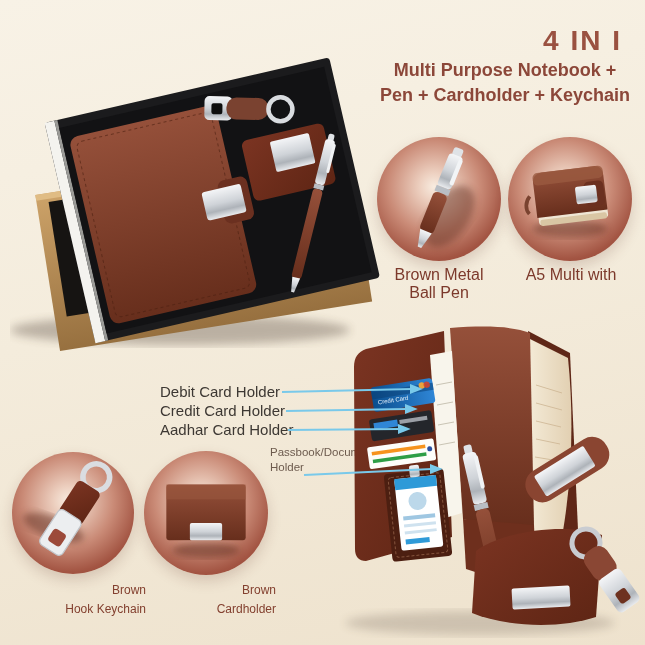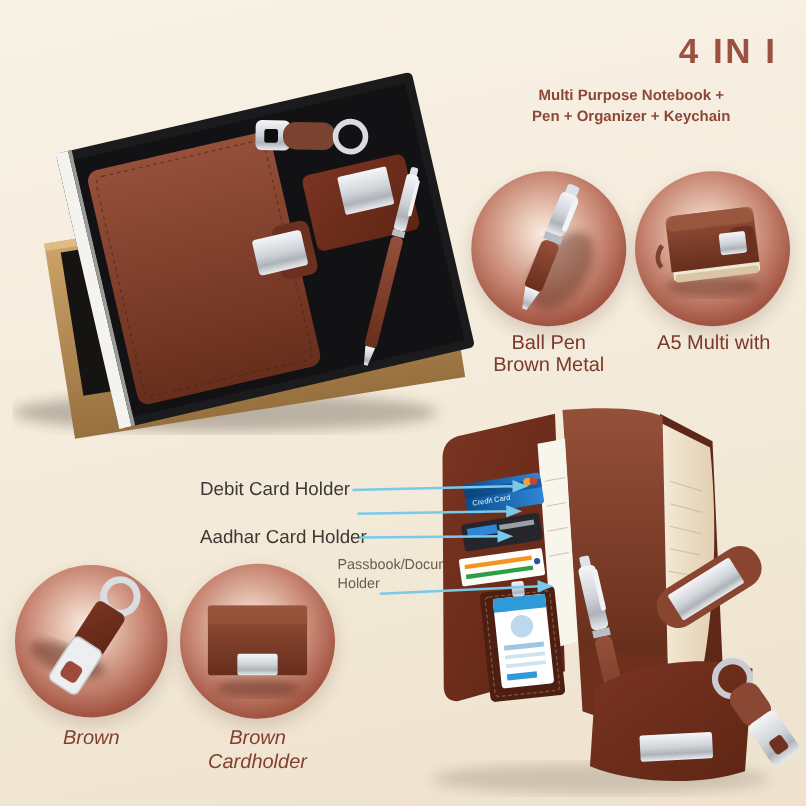--- a/index.html
+++ b/index.html
@@ -7,30 +7,30 @@
     position:relative;width:645px;height:645px;overflow:hidden;
     background:linear-gradient(168deg,#f8f2e6 0%,#f4ecdc 45%,#eee2cd 100%);
     font-family:"Liberation Sans","DejaVu Sans",sans-serif;
     padding-left:12px;
   }
   .abs{position:absolute;}
   
   .header{left:378px;top:26px;width:254px;text-align:center;}
   .title{font-size:28px;font-weight:bold;letter-spacing:2px;color:#9a5140;
          text-align:right;padding-right:10px;line-height:1.05;}
-  .subtitle{font-size:12px;font-weight:bold;color:#8c4739;line-height:1.35;margin-top:13px;}
+  .subtitle{font-size:18px;font-weight:bold;color:#8c4739;line-height:1.35;margin-top:3px;}
   
   .circle{
     border-radius:50%;
     background:radial-gradient(circle at 46% 40%, #f8ece0 0%, #edd0c0 14%, #ca8b77 46%, #a35543 72%, #8c3b2d 93%, #84352a 100%);
     box-shadow:0 6px 14px rgba(90,40,25,0.18);
   }
   .circle svg{width:100%;height:100%;display:block;}
   .circle-label{font-size:16px;line-height:17.5px;color:#7c392b;text-align:center;}
-  .bottom-label{font-size:16px;line-height:19px;color:#83402f;text-align:center;font-style:italic;}
+  .bottom-label{font-size:12px;line-height:19px;color:#83402f;text-align:right;}
   
   .callout{font-size:15px;color:#3d3833;white-space:nowrap;}
   .callout-small{font-size:11.5px;line-height:15px;color:#6d5b4e;}
   .overlay{left:0;top:0;pointer-events:none;z-index:6;}
   .photo{z-index:2;}
 </style>
 </head>
 <body>
 
 <div class="stage">
@@ -69,21 +69,21 @@
       <filter id="soft2">
           <feGaussianBlur stdDeviation="3"></feGaussianBlur>
         </filter>
     </defs>
   </svg>
 
   <div class="abs header">
     <div class="title">4 IN I</div>
     <div class="subtitle">
       <div>Multi Purpose Notebook +</div>
-      <div>Pen + Organizer + Keychain</div>
+      <div>Pen + Cardholder + Keychain</div>
     </div>
   </div>
 
   <div class="abs photo" style="left:10px;top:58px;width:375px;height:296px;">
     <svg viewBox="0 0 375 296">
       <ellipse cx="170" cy="272" rx="170" ry="15" fill="#3a2c20" opacity="0.30" filter="url(#soft)"></ellipse>
 
       <g transform="rotate(-9 190 205)">
         <rect x="38" y="112" width="316" height="158" fill="url(#kraftG)"></rect>
         <rect x="50" y="121" width="292" height="116" fill="#161412"></rect>
@@ -228,22 +228,22 @@
         <rect x="46" y="6" width="8" height="7" rx="2" fill="#dfe2e6"></rect>
         <rect x="44" y="12" width="12" height="28" rx="3" fill="url(#metalG)"></rect>
         <rect x="53" y="14" width="3.5" height="22" rx="1.5" fill="#f2f4f6"></rect>
         <rect x="44" y="40" width="12" height="5" fill="#b9bec4"></rect>
         <rect x="44" y="45" width="12" height="34" rx="4" fill="url(#leatherG)"></rect>
         <polygon points="45,78 55,78 51.5,92 48.5,92" fill="url(#metalG)"></polygon>
       </g>
     </svg>
   </div>
   <div class="abs circle-label" style="left:374px;top:266px;width:130px;">
+    <div>Brown Metal</div>
     <div>Ball Pen</div>
-    <div>Brown Metal</div>
   </div>
 
   <div class="abs circle" style="left:508px;top:137px;width:124px;height:124px;">
     <svg viewBox="0 0 100 100">
       <ellipse cx="50" cy="74" rx="30" ry="7" fill="#5d2a1e" opacity="0.45" filter="url(#soft2)"></ellipse>
       <g transform="rotate(-7 50 50)">
         <rect x="23" y="60" width="56" height="8" rx="2" fill="#efe6d4"></rect>
         <rect x="24" y="64" width="54" height="5" rx="2" fill="#d9c6a4"></rect>
         <path d="M 22,34 C 22,29 25,26 30,26 L 72,26 C 76,26 79,29 79,34 L 79,62 L 22,62 Z" fill="url(#leatherG)"></path>
         <rect x="22" y="26" width="57" height="10" rx="4" fill="#9a5a40" opacity="0.8"></rect>
@@ -264,36 +264,38 @@
         <circle cx="50" cy="15" r="11" fill="none" stroke="#dadde1" stroke-width="4.5"></circle>
         <rect x="39" y="24" width="22" height="32" rx="4" fill="url(#leatherDark)"></rect>
         <rect x="39" y="52" width="22" height="34" rx="4" fill="#eceef0"></rect>
         <rect x="44" y="68" width="12" height="12" rx="3" fill="#9c4a3a"></rect>
         <rect x="39" y="52" width="22" height="34" rx="4" fill="none" stroke="#c2c6cb" stroke-width="1"></rect>
       </g>
     </svg>
   </div>
   <div class="abs bottom-label" style="left:0px;top:581px;width:146px;">
     <div>Brown</div>
+    <div>Hook Keychain</div>
   </div>
 
   <div class="abs circle" style="left:144px;top:451px;width:124px;height:124px;">
     <svg viewBox="0 0 100 100">
       <ellipse cx="50" cy="80" rx="27" ry="6" fill="#5d2a1e" opacity="0.5" filter="url(#soft2)"></ellipse>
       <rect x="18" y="27" width="64" height="45" rx="2" fill="url(#leatherG)"></rect>
       <rect x="18" y="27" width="64" height="12" fill="#9a5a40" opacity="0.55"></rect>
       <rect x="37" y="58" width="26" height="14" rx="1.5" fill="url(#metalG)"></rect>
     </svg>
   </div>
   <div class="abs bottom-label" style="left:136px;top:581px;width:140px;">
     <div>Brown</div>
     <div>Cardholder</div>
   </div>
 
   <div class="abs callout" style="left:160px;top:383px;">Debit Card Holder</div>
+  <div class="abs callout" style="left:160px;top:402px;">Credit Card Holder</div>
   <div class="abs callout" style="left:160px;top:421px;">Aadhar Card Holder</div>
   <div class="abs callout-small" style="left:270px;top:445px;width:100px;">
     <div>Passbook/Document</div>
     <div>Holder</div>
   </div>
 
   <svg class="abs overlay" width="645" height="645">
     <g stroke="#79c9ea" stroke-width="2" fill="#79c9ea">
       <line x1="282" y1="392" x2="412" y2="389"></line>
         <polygon points="411,385.5 420,389 411,392.5"></polygon>

